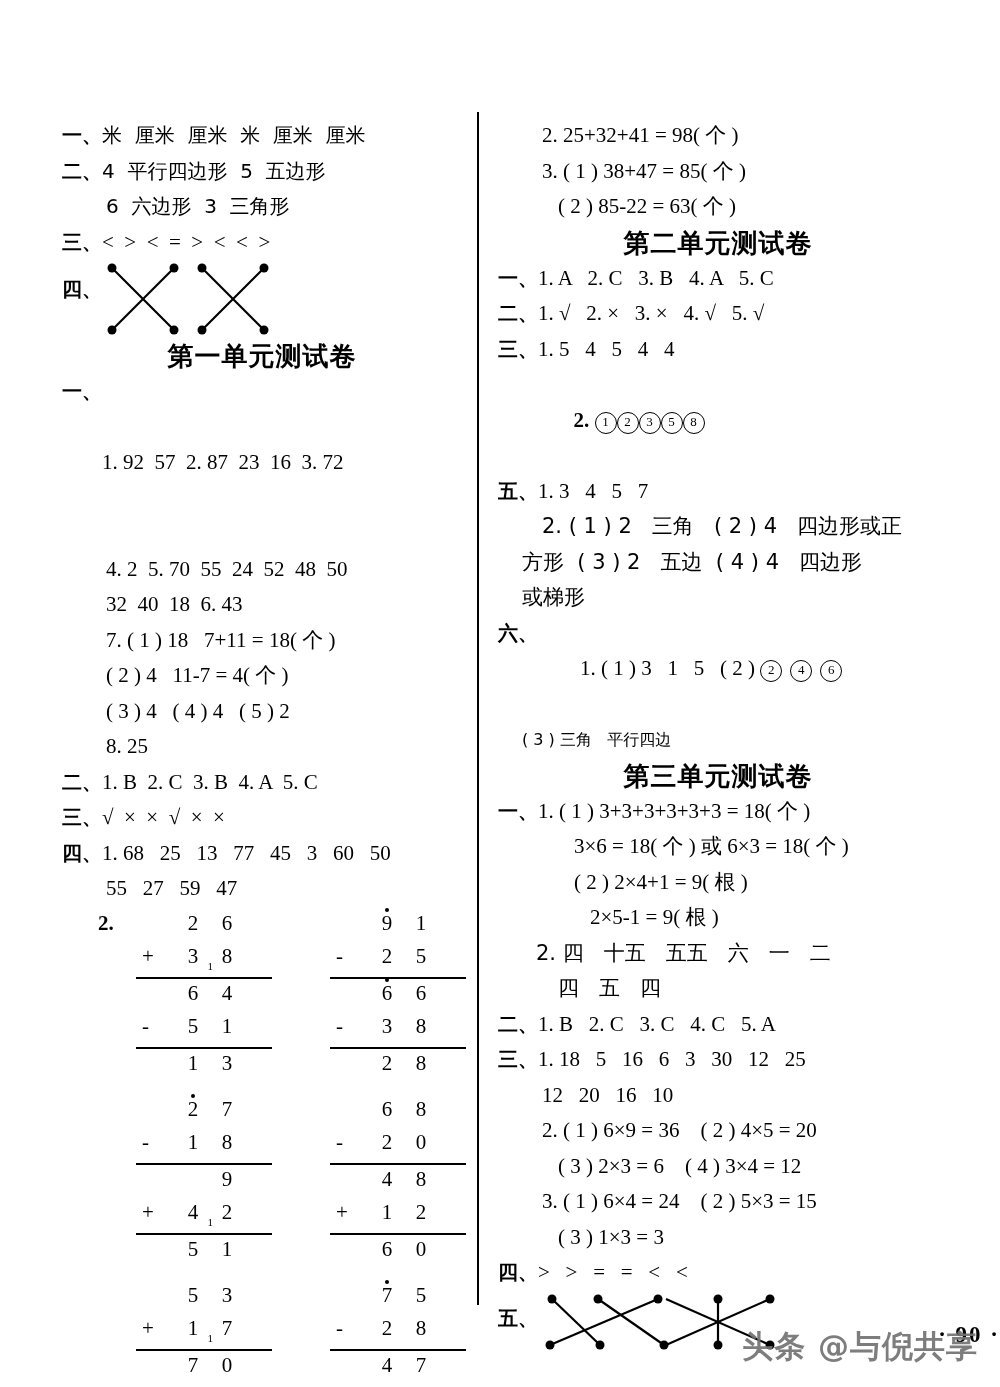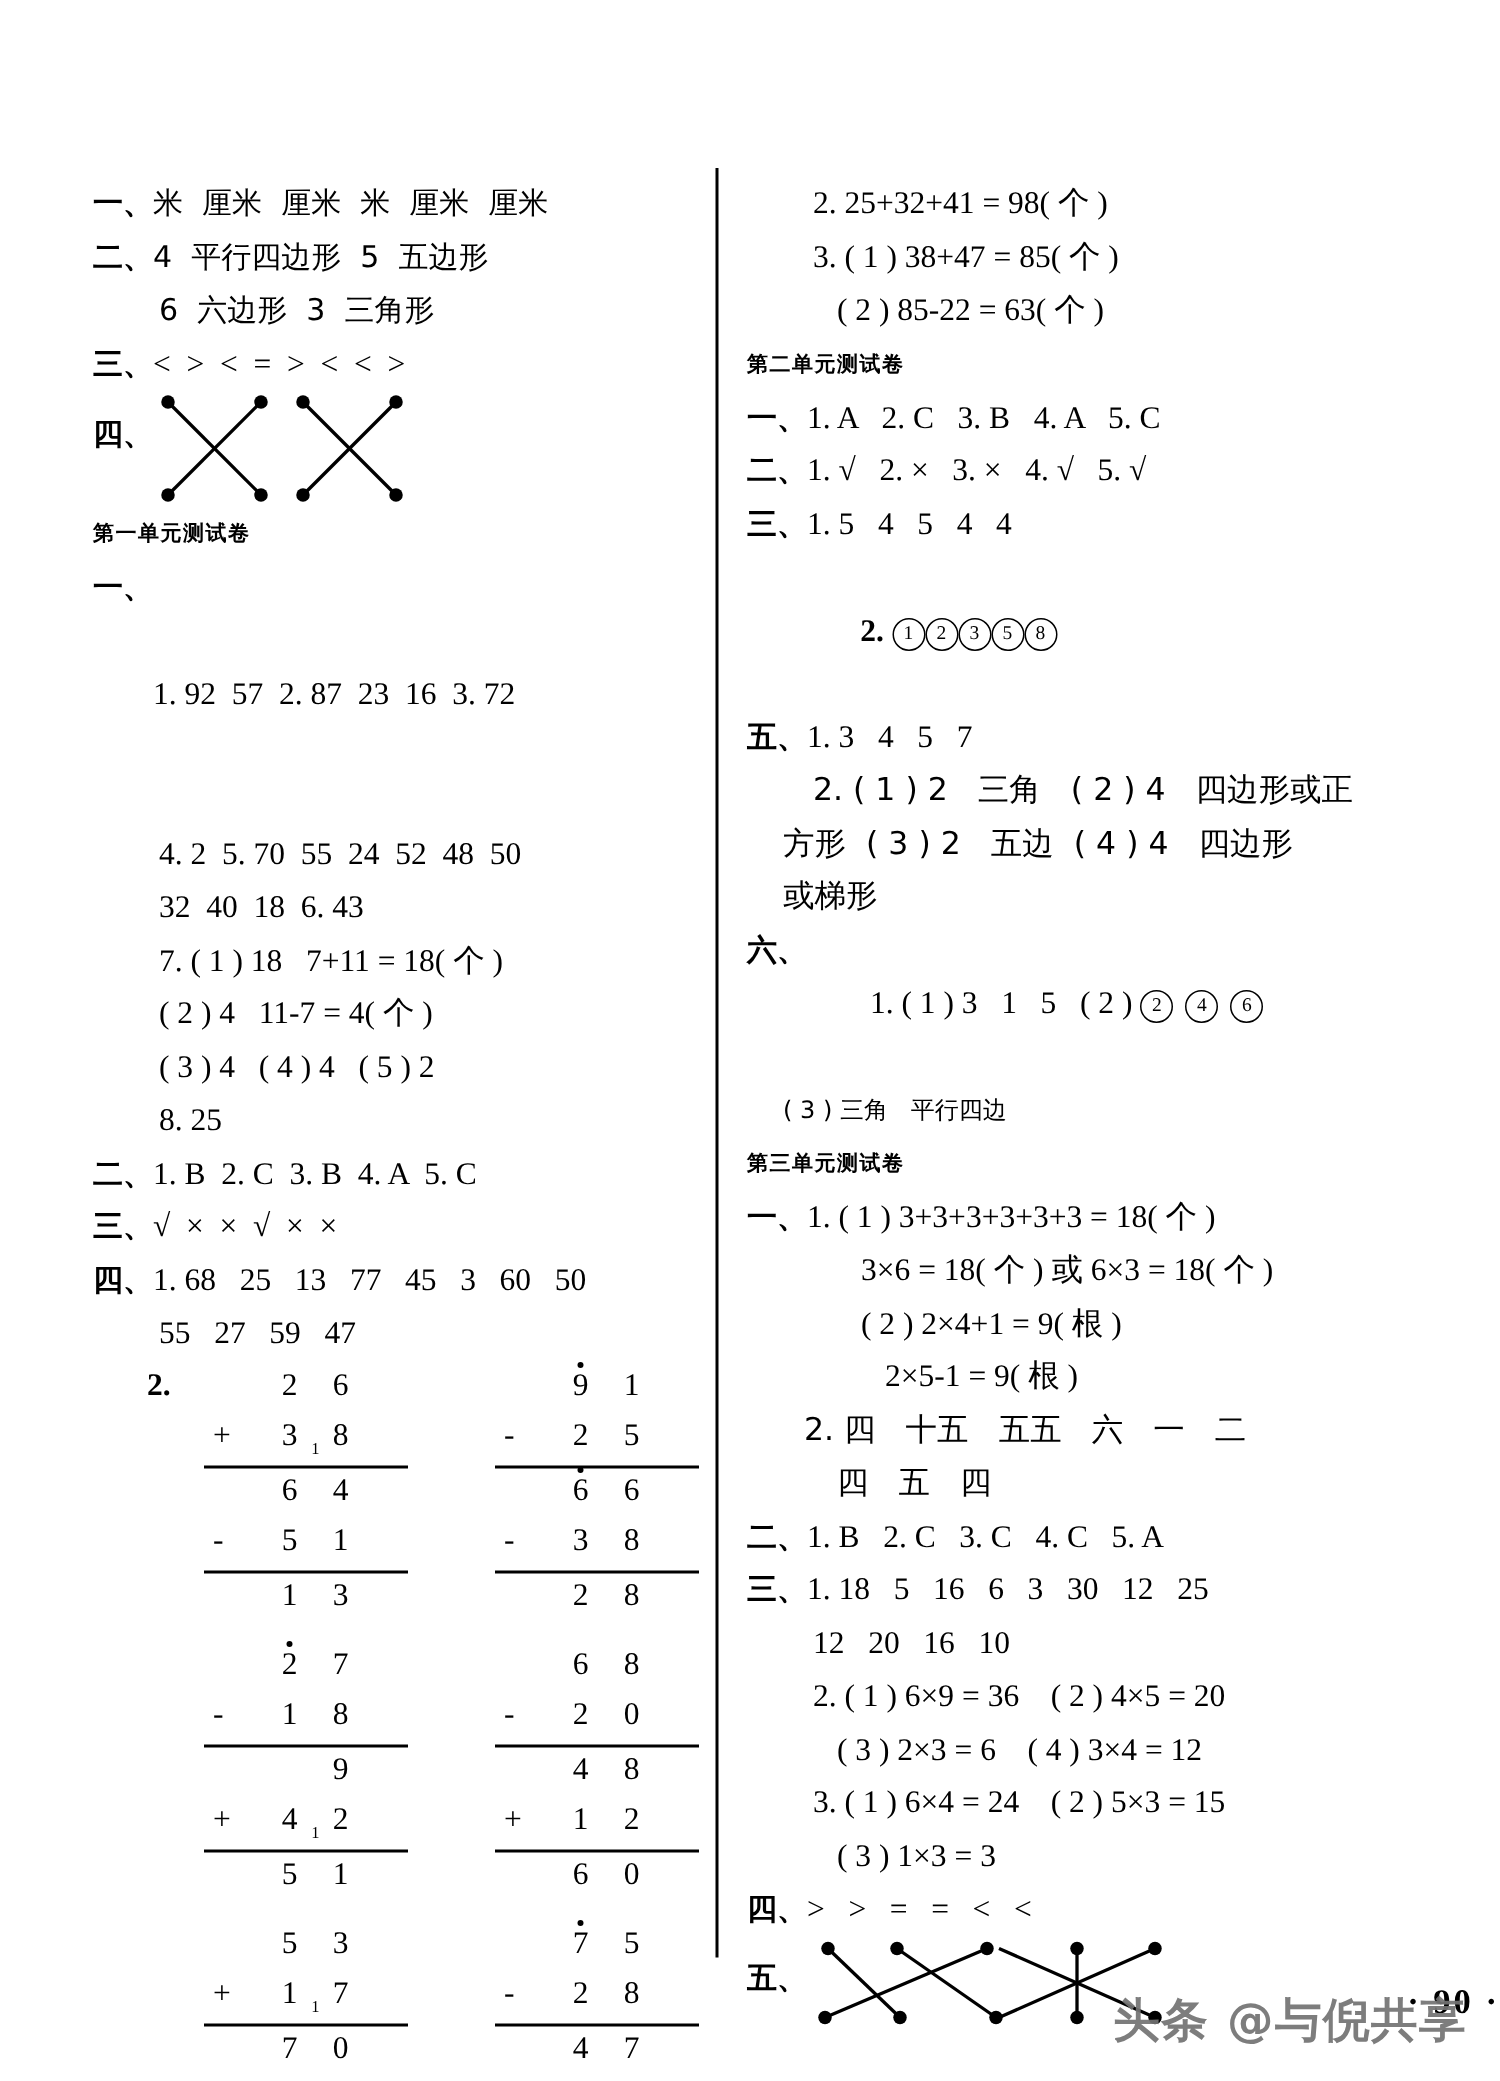--- a/index.html
+++ b/index.html
@@ -32,23 +32,24 @@
     white-space:pre;
     letter-spacing:0px;
   }
   .line.ind2{padding-left:44px;}
   .cn{font-family:"DejaVu Sans","Liberation Sans",sans-serif;font-size:20px;}
   .sec{
     font-family:"DejaVu Sans","Liberation Sans",sans-serif;
     font-weight:bold;font-size:20px;
   }
   .unit-title{
+    text-align:center;
     font-family:"DejaVu Sans","Liberation Sans",sans-serif;
     font-weight:bold;
-    font-size:14px;
+    font-size:26px;
     line-height:36px;
     letter-spacing:1px;
   }
 
   
   .row{display:flex;align-items:flex-start;font-size:21px;line-height:35.5px;}
   .row .mark{flex:0 0 auto;white-space:pre;}
   .row .body{flex:1 1 auto;white-space:pre;}
 
   

